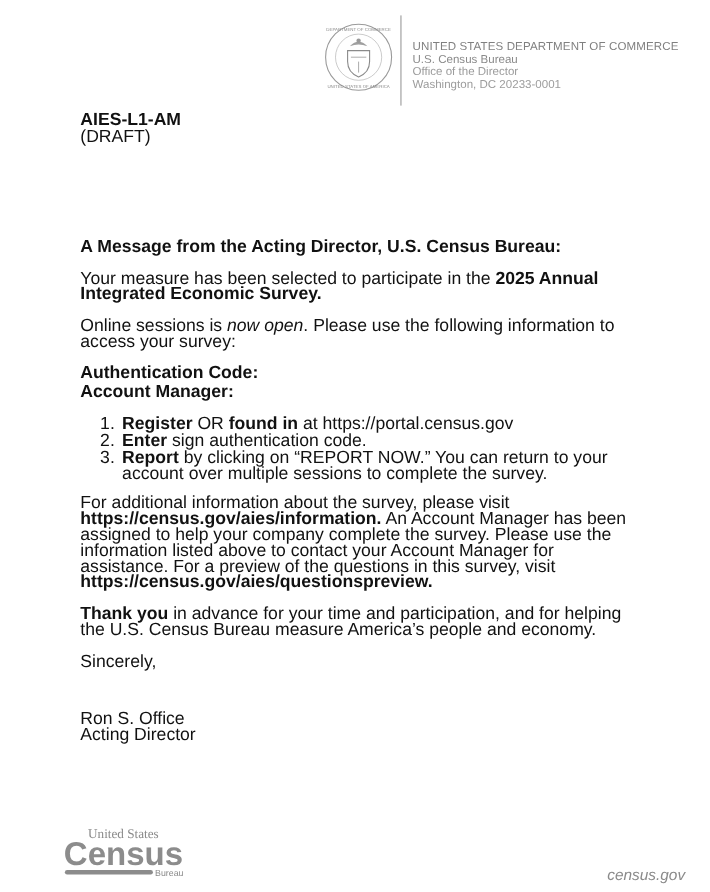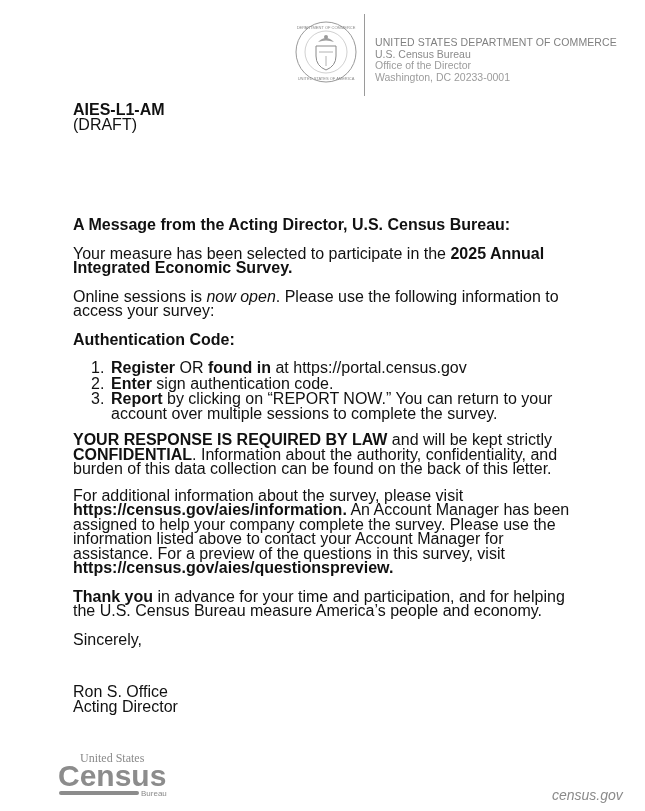--- a/index.html
+++ b/index.html
@@ -48,29 +48,29 @@
   <p>(DRAFT)</p>
 
   <p class="b" style="margin-top:86px">A Message from the Acting Director, U.S. Census Bureau:</p>
 
   <p style="margin-top:14px"><span>Your measure has been selected to participate in the </span><span class="b">2025 Annual Integrated Economic Survey.</span></p>
 
   <p style="margin-top:14px"><span>Online sessions is </span><span class="i">now open</span><span>. Please use the following information to access your survey:</span></p>
 
   <div style="margin-top:14px">
     <p class="b">Authentication Code:</p>
+    <p class="b" style="margin-top:3px">Account Manager:</p>
   </div>
 
   <ul class="ol" style="margin-top:14px">
     <li><span class="num">1.</span><span class="b">Register</span><span> OR </span><span class="b">found in</span><span> at https://portal.census.gov</span></li>
     <li style="margin-top:1px"><span class="num">2.</span><span class="b">Enter</span><span> sign authentication code.</span></li>
     <li style="margin-top:1px"><span class="num">3.</span><span class="b">Report</span><span> by clicking on “REPORT NOW.” You can return to your account over multiple sessions to complete the survey.</span></li>
   </ul>
 
-  <p style="margin-top:12px"><span class="b">YOUR RESPONSE IS REQUIRED BY LAW</span><span> and will be kept strictly </span><span class="b">CONFIDENTIAL</span><span>. Information about the authority, confidentiality, and burden of this data collection can be found on the back of this letter.</span></p>
 
   <p style="margin-top:12px"><span>For additional information about the survey, please visit </span><span class="b">https://census.gov/aies/information.</span><span> An Account Manager has been assigned to help your company complete the survey. Please use the information listed above to contact your Account Manager for assistance. For a preview of the questions in this survey, visit </span><span class="b">https://census.gov/aies/questionspreview.</span></p>
 
   <p style="margin-top:14px"><span class="b">Thank you</span><span> in advance for your time and participation, and for helping the U.S. Census Bureau measure America’s people and economy.</span></p>
 
   <p style="margin-top:14px">Sincerely,</p>
 
   <p style="margin-top:38px">Ron S. Office</p>
   <p>Acting Director</p>
 </div>

